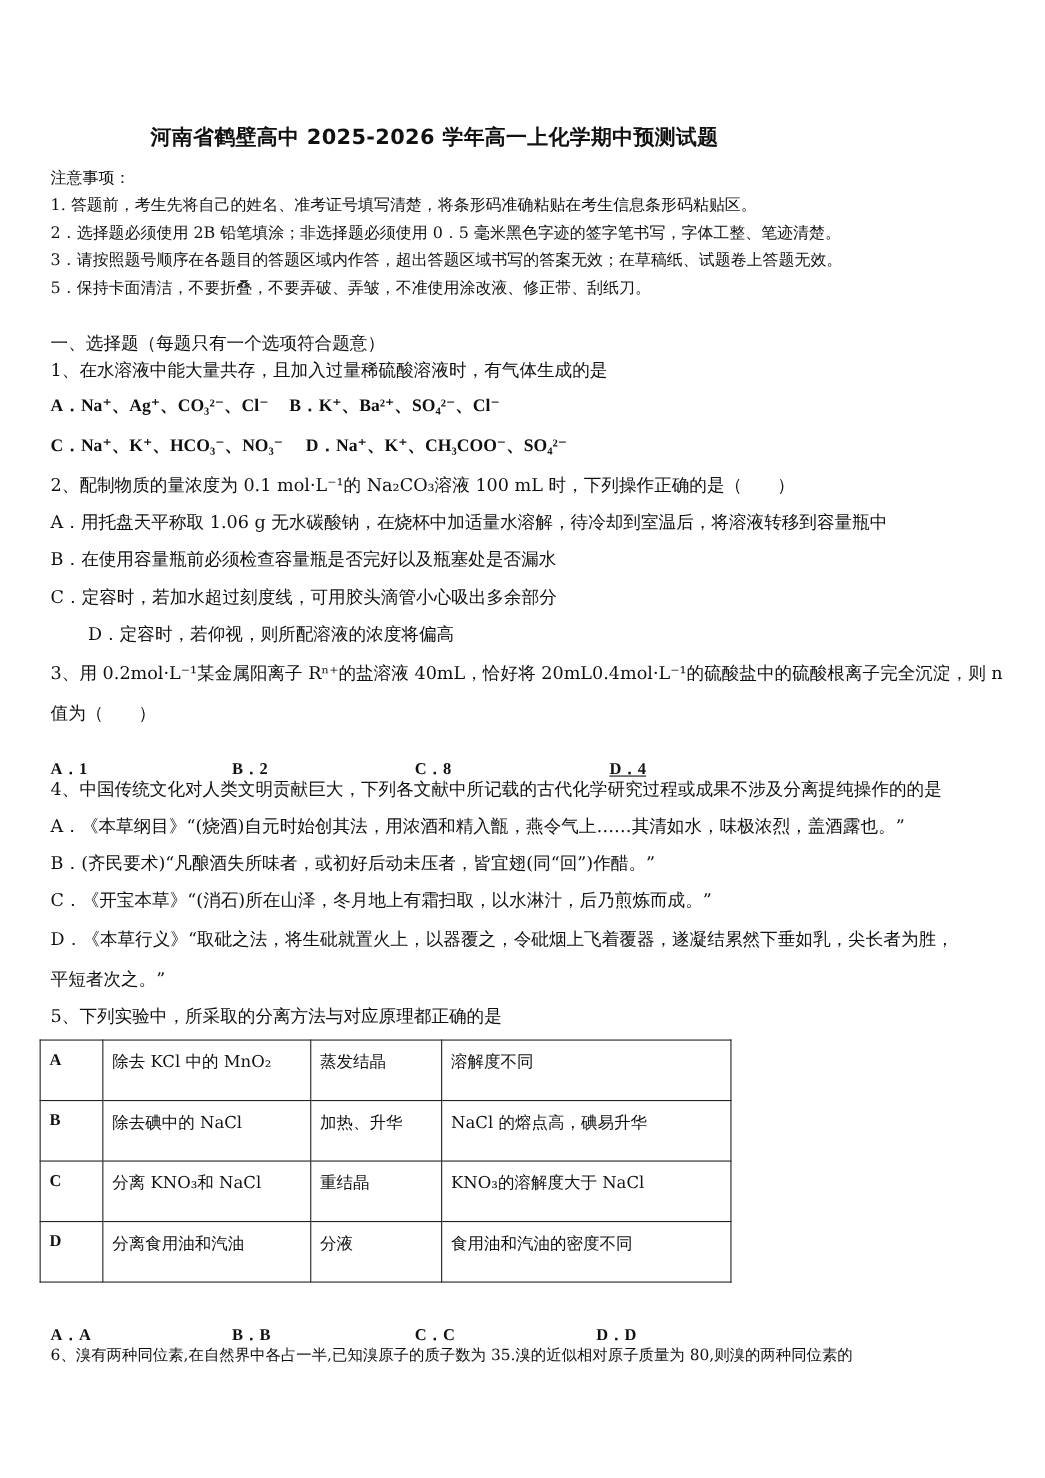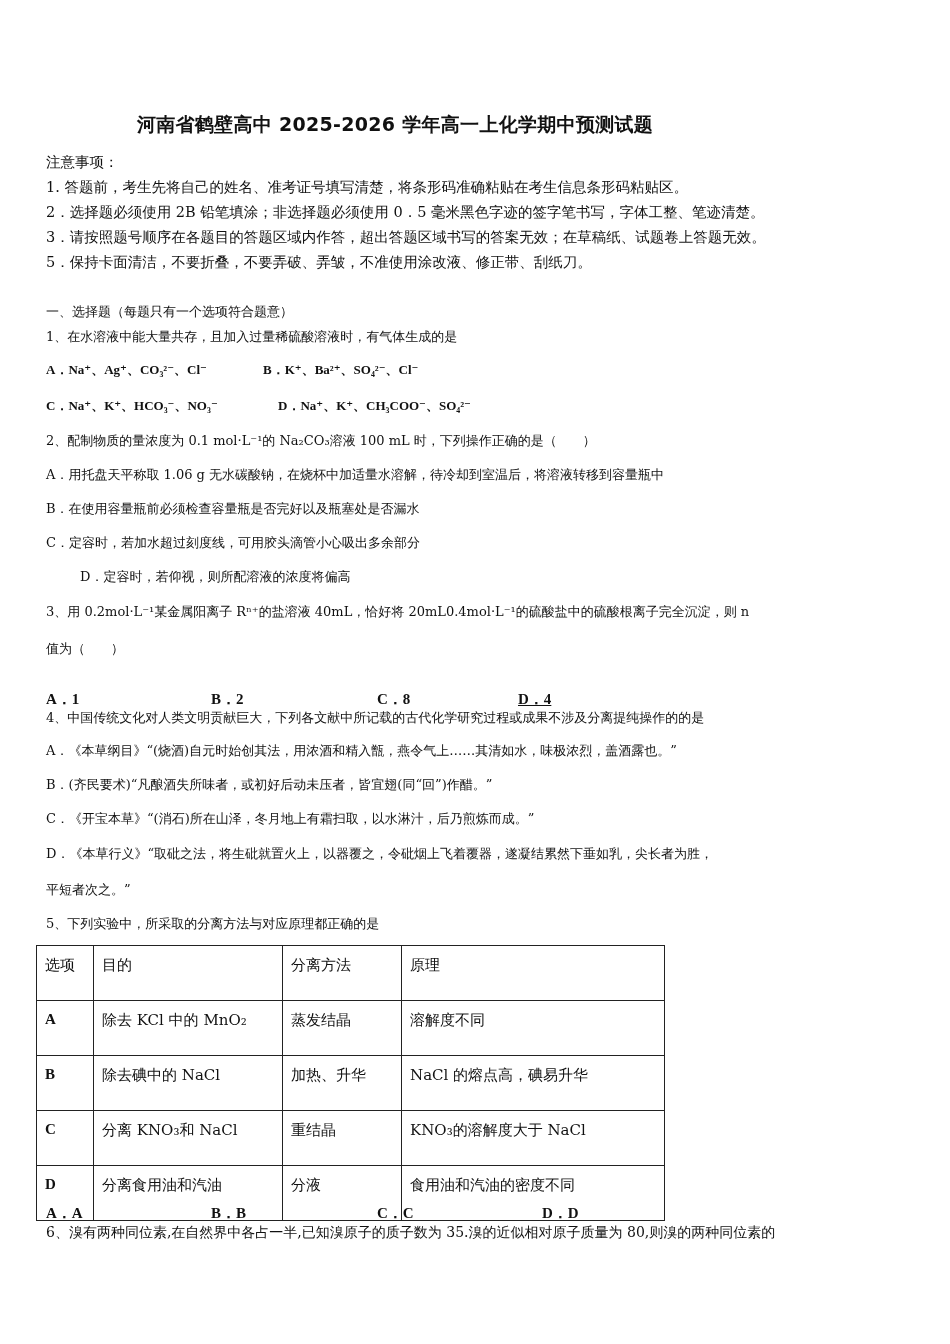--- a/index.html
+++ b/index.html
@@ -8,21 +8,21 @@
     font-family: "DejaVu Serif", "Liberation Serif", serif;
     color: #111;
   }
   .title {
     position: absolute; top: 112px; left: 0; width: 790px; text-align: center;
     font-family: "DejaVu Sans", "Liberation Sans", sans-serif;
     font-size: 19px; font-weight: bold; letter-spacing: 0.3px;
   }
   .line {
     position: absolute; left: 46px; white-space: nowrap;
-    font-size: 13px; line-height: 20px;
+    font-size: 16px; line-height: 20px;
   }
   .notice { font-size: 14.5px; }
   .b { font-weight: bold; font-family: "Liberation Serif", "DejaVu Serif", serif; }
   .opts { position: absolute; left: 46px; white-space: nowrap; font-size: 15px; font-weight: bold; font-family: "Liberation Serif", serif; }
   .opts span { position: absolute; top: 0; margin-top: 16px; }
   table.sep {
     position: absolute; top: 945px; left: 36px; width: 629px;
     border-collapse: collapse; font-size: 15px;
   }
   table.sep td {
@@ -57,40 +57,34 @@
 <div class="line" style="top:499px;">B．在使用容量瓶前必须检查容量瓶是否完好以及瓶塞处是否漏水</div>
 <div class="line" style="top:533px;">C．定容时，若加水超过刻度线，可用胶头滴管小心吸出多余部分</div>
 <div class="line" style="top:567px;margin-left:34px;">D．定容时，若仰视，则所配溶液的浓度将偏高</div>
 
 <div class="line" style="top:602px;">3、用 0.2mol·L⁻¹某金属阳离子 Rⁿ⁺的盐溶液 40mL，恰好将 20mL0.4mol·L⁻¹的硫酸盐中的硫酸根离子完全沉淀，则 n</div>
 <div class="line" style="top:639px;">值为（　　）</div>
 <div class="opts" style="top:674px;">
   <span style="left:0;">A．1</span>
   <span style="left:165px;">B．2</span>
   <span style="left:331px;">C．8</span>
-  <span style="left:472px;text-decoration:underline;">D．4</span>
+  <span style="left:508px;text-decoration:underline;">D．4</span>
 </div>
 
 <div class="line" style="top:708px;">4、中国传统文化对人类文明贡献巨大，下列各文献中所记载的古代化学研究过程或成果不涉及分离提纯操作的的是</div>
 <div class="line" style="top:741px;">A．《本草纲目》“(烧酒)自元时始创其法，用浓酒和精入甑，燕令气上……其清如水，味极浓烈，盖酒露也。”</div>
 <div class="line" style="top:775px;">B．(齐民要术)“凡酿酒失所味者，或初好后动未压者，皆宜翅(同“回”)作醋。”</div>
 <div class="line" style="top:809px;">C．《开宝本草》“(消石)所在山泽，冬月地上有霜扫取，以水淋汁，后乃煎炼而成。”</div>
 <div class="line" style="top:844px;">D．《本草行义》“取砒之法，将生砒就置火上，以器覆之，令砒烟上飞着覆器，遂凝结累然下垂如乳，尖长者为胜，</div>
 <div class="line" style="top:880px;">平短者次之。”</div>
 
 <div class="line" style="top:914px;">5、下列实验中，所采取的分离方法与对应原理都正确的是</div>
 
 <table class="sep">
   <tbody>
-      <tr>
-    <td class="c0">选项</td>
-    <td class="c1">目的</td>
-    <td class="c2">分离方法</td>
-    <td>原理</td>
-  </tr>
   <tr>
     <td class="c0 b">A</td>
     <td class="c1">除去 KCl 中的 MnO₂</td>
     <td class="c2">蒸发结晶</td>
     <td>溶解度不同</td>
   </tr>
   <tr>
     <td class="c0 b">B</td>
     <td class="c1">除去碘中的 NaCl</td>
     <td class="c2">加热、升华</td>

